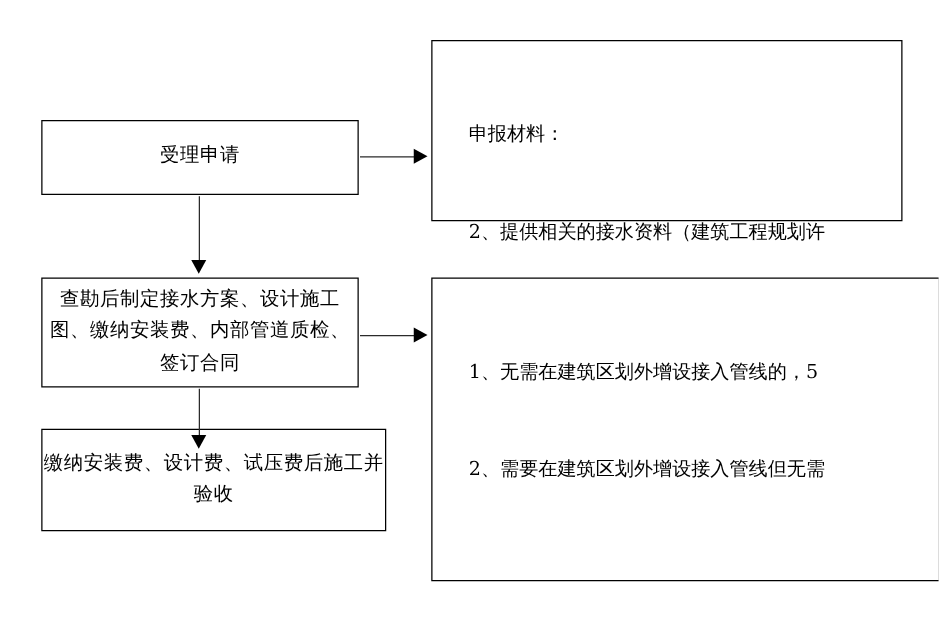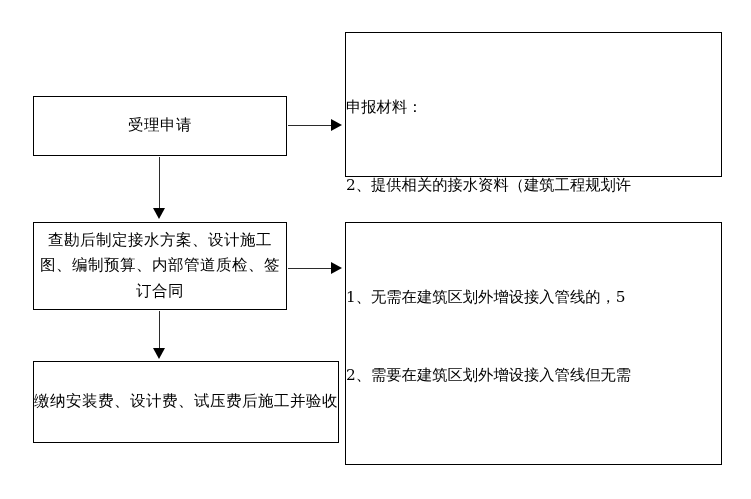--- a/index.html
+++ b/index.html
@@ -24,41 +24,42 @@
     background: #ffffff;
     display: flex;
     align-items: center;
     justify-content: center;
     text-align: center;
     color: #000000;
     letter-spacing: 0.5px;
     line-height: 1.62;
     font-size: 15.5px;
     padding: 2px 0;
+    font-family: Liberation Mono, monospace;
   }
 
   #node-intake   { left: 33px;  top: 96px;  width: 254px; height: 60px; }
   #node-plan     { left: 33px;  top: 222px; width: 254px; height: 88px; }
-  #node-payment  { left: 33px;  top: 361px; width: 306px; height: 82px; justify-content: flex-end; }
+  #node-payment  { left: 33px;  top: 343px; width: 276px; height: 82px; justify-content: flex-end; }
 
   
   .note {
     position: absolute;
     box-sizing: border-box;
     border: 1.6px solid #000000;
     background: #ffffff;
     color: #000000;
     font-size: 15.3px;
     line-height: 1.72;
-    padding: 8px 10px 6px 0;
+    padding: 8px 10px 6px 29px;
     text-align: left;
     white-space: pre-wrap;
   }
   #note-materials { left: 345px; top: 32px;  width: 377px; height: 145px; }
-  #note-timelimit { left: 345px; top: 222px; width: 377px; height: 243px; }
+  #note-timelimit { left: 345px; top: 222px; width: 407px; height: 243px; }
 
   .note-line { display: block; }
   .note-line.indent { padding-left: 1.92em; text-indent: 0; }
 
   
   .conn { position: absolute; }
 
   .v-line {
     width: 0;
     border-left: 1.8px solid #2b2b2b;
@@ -97,21 +98,21 @@
 </head>
 <body>
 
 <div id="canvas">
 
   <div class="node" id="node-intake">
     <span>受理申请</span>
   </div>
 
   <div class="node" id="node-plan">
-    <span>查勘后制定接水方案、设计施工图、编制预算、内部管道质检、签订合同</span>
+    <span>查勘后制定接水方案、设计施工图、缴纳安装费、内部管道质检、签订合同</span>
   </div>
 
   <div class="node" id="node-payment">
     <span>缴纳安装费、设计费、试压费后施工并验收</span>
   </div>
 
   <div class="conn v-line" id="conn-v1-line"></div>
   <div class="conn arrow-down" id="conn-v1-head"></div>
 
   <div class="conn v-line" id="conn-v2-line"></div>

